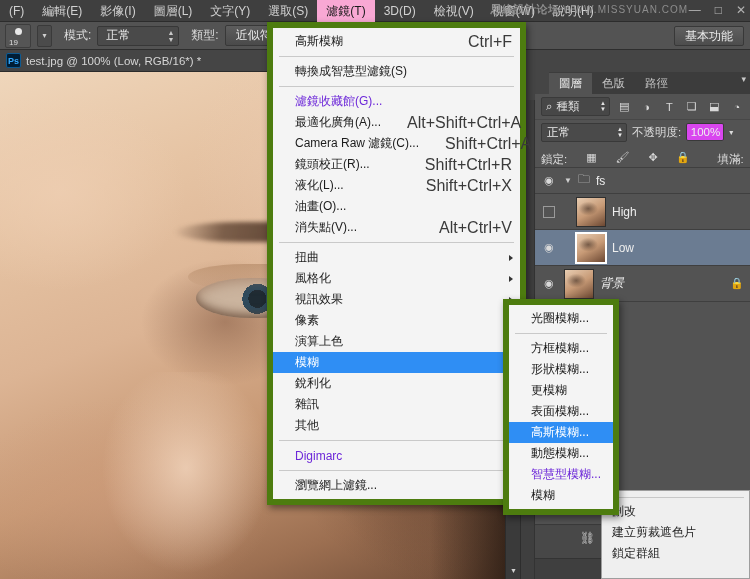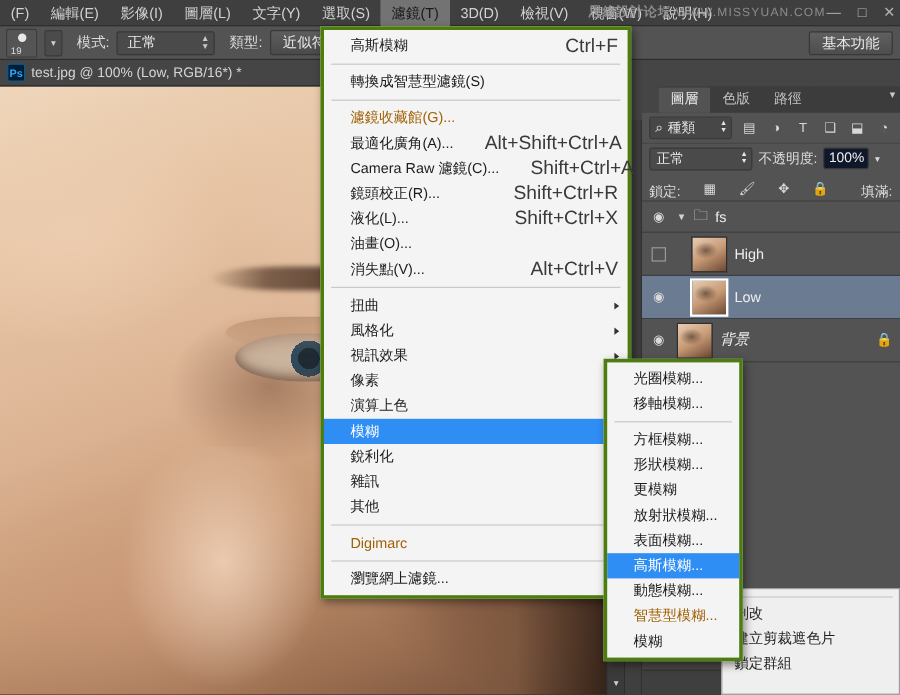--- a/index.html
+++ b/index.html
@@ -16,21 +16,21 @@
   
   .menubar {
     position: absolute; left: 0; top: 0; width: 750px; height: 22px;
     background: #3f3f3f; border-bottom: 1px solid #2c2c2c;
     display: flex; align-items: center;
   }
   .menubar .mi {
     height: 22px; line-height: 22px; padding: 0 9px;
     color: #d2d2d2; font-size: 12px; white-space: nowrap;
   }
-  .menubar .mi.active { background: #737373; color: #1a1a1a; }
+  .menubar .mi.active { background: #f9a8d4; color: #1a1a1a; }
   .watermark {
     position: absolute; right: 62px; top: 2px;
     color: #9a9a9a; font-size: 11px; letter-spacing: .5px;
     white-space: nowrap; font-weight: bold; opacity: .85;
   }
   .wmark2 { font-size: 10px; font-weight: normal; letter-spacing: 1px; }
   .wctrls {
     position: absolute; right: 4px; top: 0; height: 20px;
     display: flex; align-items: center; gap: 14px; color: #cfcfcf; font-size: 12px;
   }
@@ -194,21 +194,21 @@
   .bmrow {
     height: 24px; display: flex; align-items: center; gap: 5px; padding: 0 6px;
   }
   .bmsel {
     width: 86px; height: 19px; background: #4a4a4a; border: 1px solid #393939;
     border-radius: 2px; color: #eaeaea; font-size: 11.5px; padding: 0 14px 0 5px;
     display: flex; align-items: center; position: relative;
   }
   .lbl { color: #dcdcdc; font-size: 11.5px; white-space: nowrap; }
   .numfield {
-    height: 18px; min-width: 38px; background: #0f172a; border: 1px solid #393939;
+    height: 18px; min-width: 38px; background: #d946ef; border: 1px solid #393939;
     border-radius: 2px; color: #efefef; font-size: 11.5px;
     display: flex; align-items: center; justify-content: flex-end; padding: 0 3px;
   }
   .lockrow {
     height: 24px; display: flex; align-items: flex-end; gap: 19px; padding: 0 6px;
     border-bottom: 1px solid #3f3f3f;
   }
   .layerrow {
     height: 36px; display: flex; align-items: center; gap: 6px; padding: 0 5px;
     border-bottom: 1px solid #3f3f3f; position: relative;
@@ -247,31 +247,31 @@
     background: #3f3f3f; border-top: 1px solid #333;
   }
   .collapse-ico { position: absolute; right: 5px; top: 4px; color: #b6b6b6; font-size: 9px; }
   .dockstrip {
     position: absolute; left: 0; top: 50px; width: 14px; height: 529px;
     background: #3f3f3f; border-right: 1px solid #333;
   }
 
   
   .menu {
-    position: absolute; background: #f4f4f4; border: 3px solid #4d7c0f;
+    position: absolute; background: #f4f4f4; border: 6px solid #4d7c0f;
     box-shadow: 2px 3px 7px rgba(0,0,0,.45); font-size: 12px; color: #1c1c1c;
     padding: 3px 0; z-index: 50;
   }
   .menu .row {
     height: 21px; display: flex; align-items: center; position: relative;
     padding: 0 8px 0 22px; white-space: nowrap;
   }
   .menu .row .txt { flex: 1; }
   .menu .row .acc { color: #3a3a3a; padding-left: 26px; font-size: 16px; }
-  .menu .row.disabled .txt, .menu .row.disabled .acc { color: #a16207; }
+  .menu .row.disabled .txt, .menu .row.disabled .acc { color: #6d28d9; }
   .menu .row.hl { background: #2f8ef4; color: #ffffff; }
   .menu .row.hl .txt, .menu .row.hl .acc { color: #ffffff; }
   .menu .sep { height: 1px; background: #c9c9c9; margin: 4px 6px; }
   .menu .arrow {
     position: absolute; right: 7px; top: 50%; transform: translateY(-50%);
     width: 0; height: 0; border-left: 4px solid #333;
     border-top: 3.5px solid transparent; border-bottom: 3.5px solid transparent;
   }
   .menu .row.hl .arrow { border-left-color: #fff; }
   .menu .row.disabled .arrow { border-left-color: #b0b0b0; }
@@ -543,35 +543,29 @@
     <div class="sep"></div>
     <div class="row">
       <span class="txt">瀏覽網上濾鏡...</span>
     </div>
   </div>
 
   <div class="menu" id="blur-submenu">
     <div class="row">
       <span class="txt">光圈模糊...</span>
     </div>
-    <div class="row">
-      <span class="txt">移軸模糊...</span>
-    </div>
     <div class="sep"></div>
     <div class="row">
       <span class="txt">方框模糊...</span>
     </div>
     <div class="row">
       <span class="txt">形狀模糊...</span>
     </div>
     <div class="row">
       <span class="txt">更模糊</span>
-    </div>
-    <div class="row">
-      <span class="txt">放射狀模糊...</span>
     </div>
     <div class="row">
       <span class="txt">表面模糊...</span>
     </div>
     <div class="row hl">
       <span class="txt">高斯模糊...</span>
     </div>
     <div class="row">
       <span class="txt">動態模糊...</span>
     </div>

